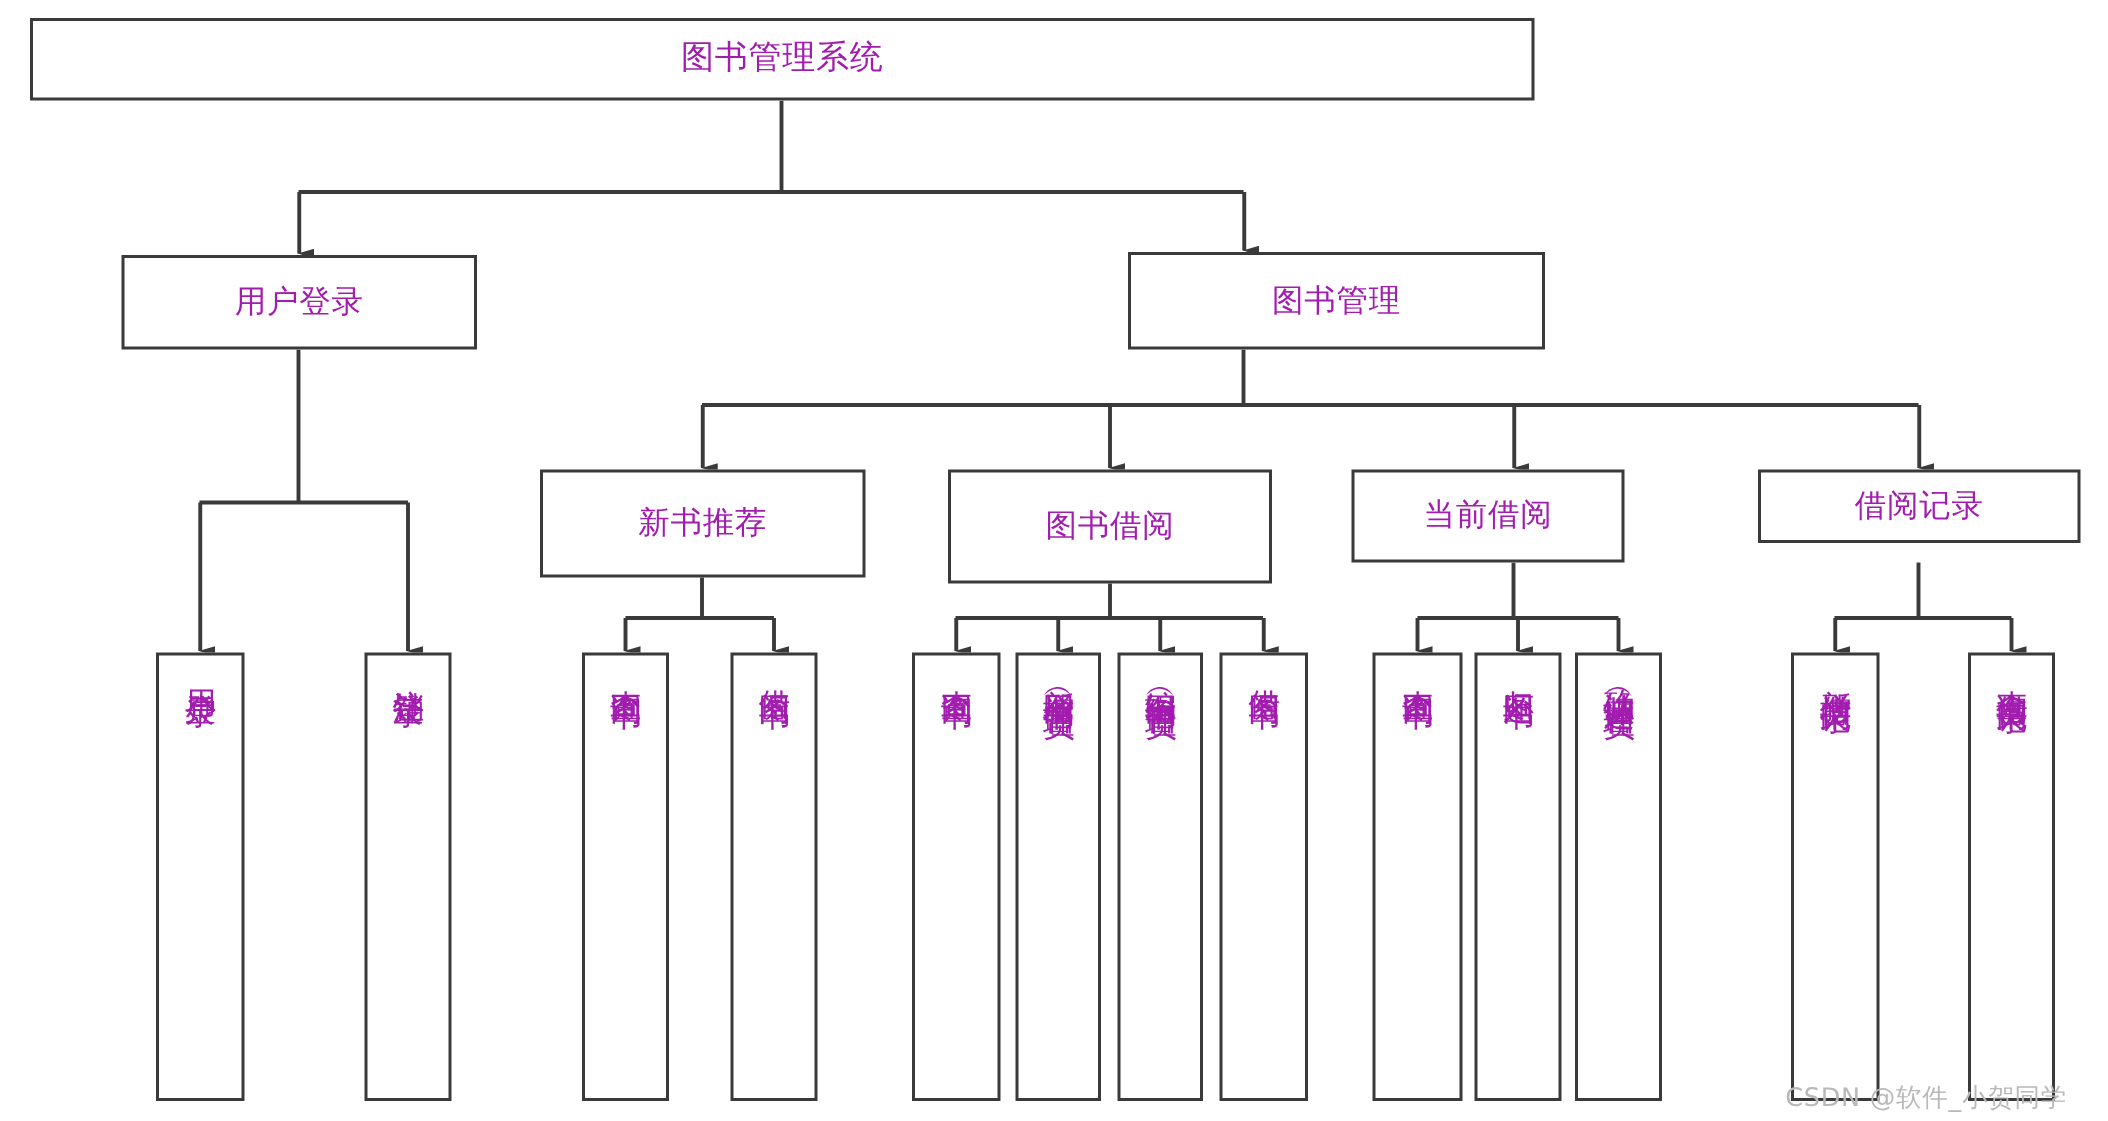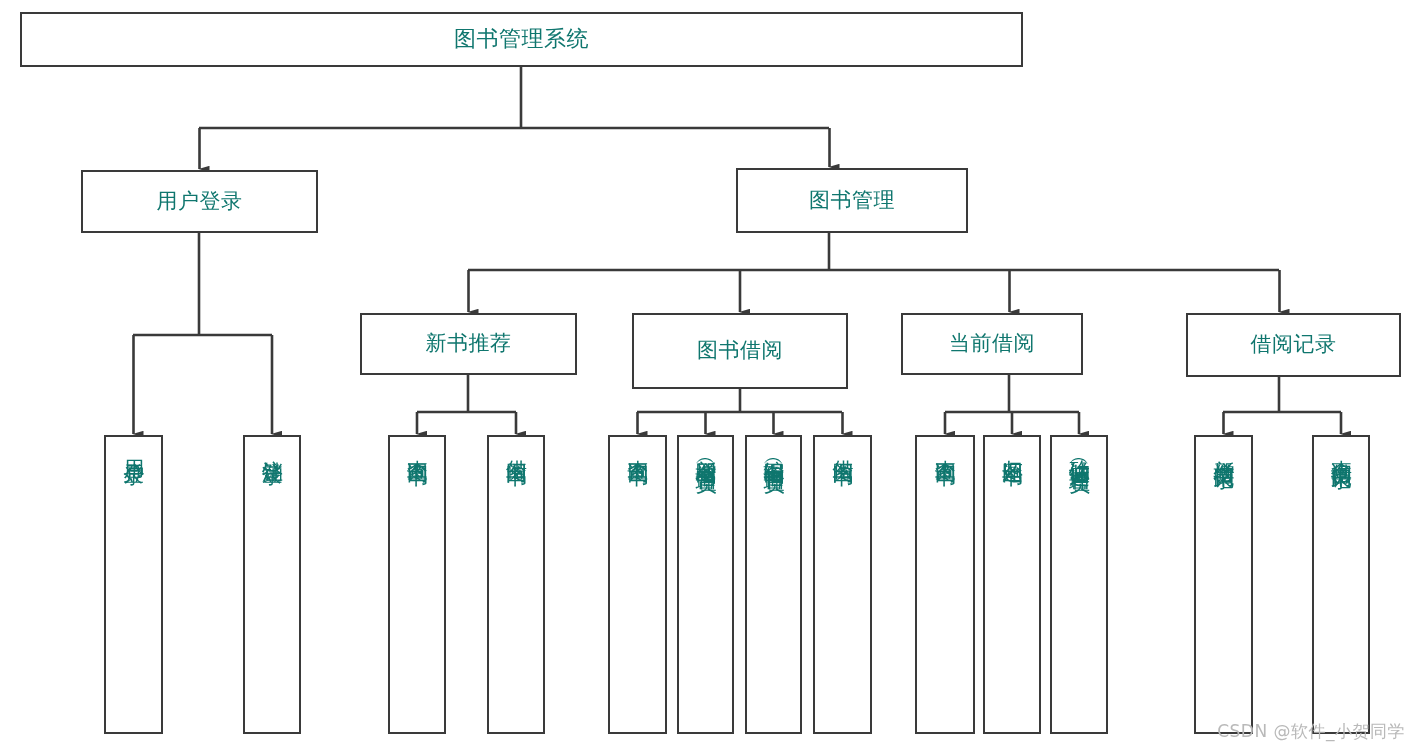--- a/index.html
+++ b/index.html
@@ -23,21 +23,21 @@
     pointer-events:none;
   }
   .node{
     position:absolute;
     box-sizing:border-box;
     background:#ffffff;
     border:2px solid #3a3a3a;
     display:flex;
     align-items:center;
     justify-content:center;
-    color:#0f766e;
+    color:#a21caf;
     z-index:2;
   }
   .node .lbl{
     display:block;
     white-space:nowrap;
     letter-spacing:0.5px;
   }
   
   .node.horiz .lbl{
     font-size:21px;
@@ -53,21 +53,21 @@
   .node.vert .lbl{
     writing-mode:vertical-rl;
     text-orientation:upright;
     font-size:21px;
     line-height:1.18;
     letter-spacing:2px;
     white-space:normal;
   }
   #watermark{
     position:absolute;
-    right:0;
+    right:27px;
     bottom:4px;
     font-size:17px;
     color:#b9b9b9;
     z-index:5;
     white-space:nowrap;
     letter-spacing:0.5px;
   }
 </style>
 </head>
 <body>
@@ -117,33 +117,33 @@
       </g>
   </svg>
 
   <div id="node-layer">
       <div class="node horiz root" style="left: 20px; top: 12px; width: 1003px; height: 55px;">
         <span class="lbl">图书管理系统</span>
       </div>
       <div class="node horiz" style="left: 81px; top: 170px; width: 237px; height: 63px;">
         <span class="lbl">用户登录</span>
       </div>
-      <div class="node horiz" style="left: 736px; top: 168px; width: 232px; height: 65px;">
+      <div class="node horiz" style="left: 752px; top: 168px; width: 278px; height: 65px;">
         <span class="lbl">图书管理</span>
       </div>
-      <div class="node horiz" style="left: 360px; top: 313px; width: 217px; height: 62px;">
+      <div class="node horiz" style="left: 360px; top: 313px; width: 217px; height: 72px;">
         <span class="lbl">新书推荐</span>
       </div>
       <div class="node horiz" style="left: 632px; top: 313px; width: 216px; height: 76px;">
         <span class="lbl">图书借阅</span>
       </div>
       <div class="node horiz" style="left: 901px; top: 313px; width: 182px; height: 62px;">
         <span class="lbl">当前借阅</span>
       </div>
-      <div class="node horiz" style="left: 1172px; top: 313px; width: 215px; height: 64px; margin-left: 14px;">
+      <div class="node horiz" style="left: 1172px; top: 313px; width: 215px; height: 49px;">
         <span class="lbl">借阅记录</span>
       </div>
       <div class="node vert" style="left: 104px; top: 435px; width: 59px; height: 299px;">
         <span class="lbl">用户登录</span>
       </div>
       <div class="node vert" style="left: 243px; top: 435px; width: 58px; height: 299px;">
         <span class="lbl">注销登录</span>
       </div>
       <div class="node vert" style="left: 388px; top: 435px; width: 58px; height: 299px;">
         <span class="lbl">查询图书</span>

